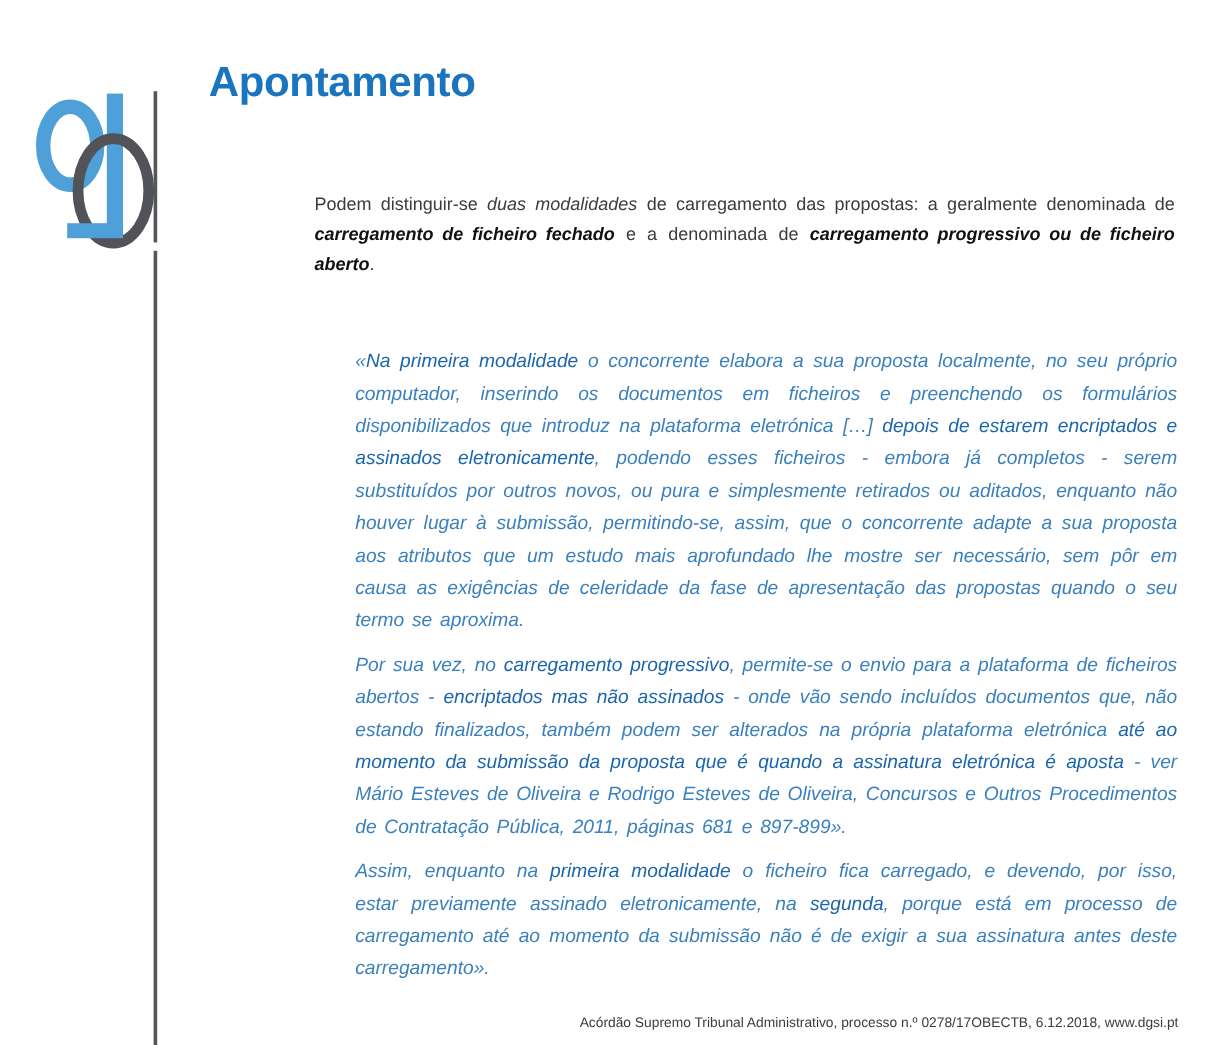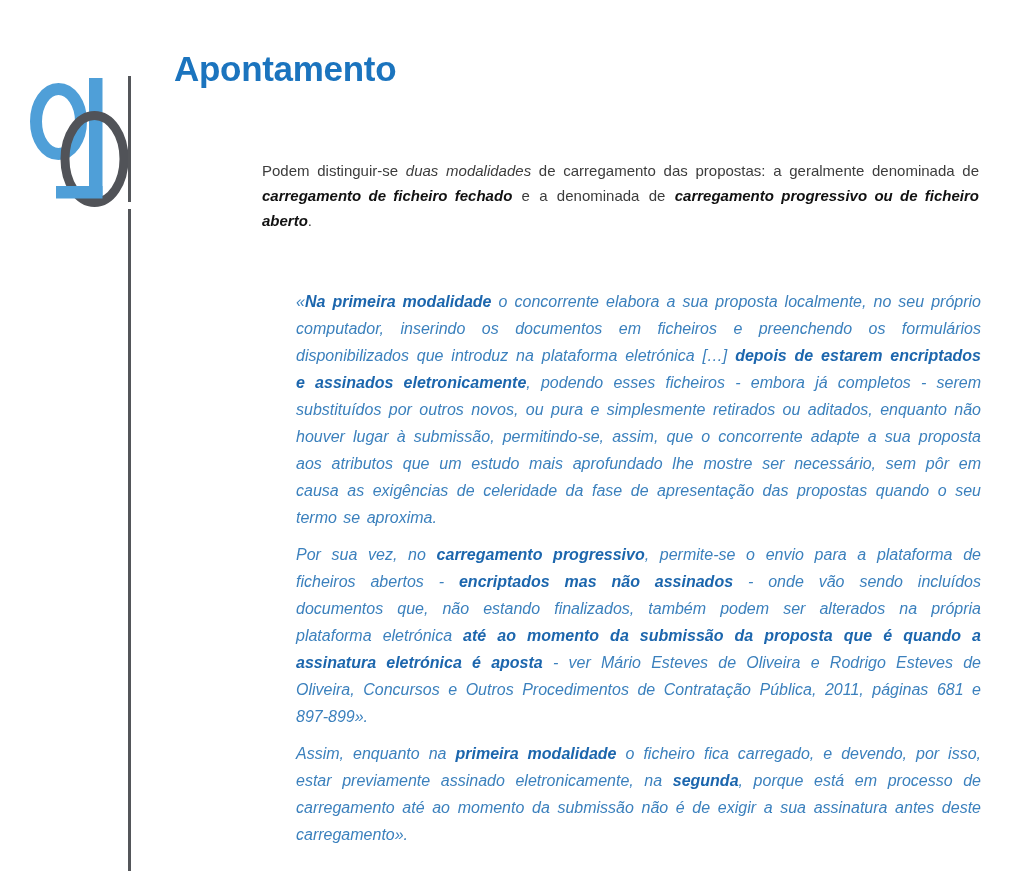--- a/index.html
+++ b/index.html
@@ -55,21 +55,21 @@
     left: 296px; top: 288px;
     width: 685px;
     font-size: 16px;
     line-height: 27px;
     font-style: italic;
     color: var(--quote_text, #3B80BD);
     text-align: justify;
     word-spacing: 2px;
   }
   .quote p { margin: 0 0 10px 0; }
-  .quote .run-bi { font-weight: bold; color: var(--quote_bold, #1C66AD); }
+  .quote .run-bi { font-weight: normal; color: var(--quote_bold, #1C66AD); }
 
   
   .footer {
     position: absolute;
     top: 847px; right: 8px;
     font-size: 11.5px;
     color: var(--body_text, #3E3E3E);
     white-space: nowrap;
   }
 </style>
@@ -91,14 +91,15 @@
   <h1 class="title">Apontamento</h1>
 
   <p class="intro"><span class="run-r">Podem distinguir-se </span><span class="run-i">duas modalidades</span><span class="run-r"> de carregamento das propostas: a geralmente denominada de </span><span class="run-bi">carregamento de ficheiro fechado</span><span class="run-r"> e a denominada de </span><span class="run-bi">carregamento progressivo ou de ficheiro aberto</span><span class="run-r">.</span></p>
 
   <div class="quote">
     <p><span class="run-i">«</span><span class="run-bi">Na primeira modalidade</span><span class="run-i"> o concorrente elabora a sua proposta localmente, no seu próprio computador, inserindo os documentos em ficheiros e preenchendo os formulários disponibilizados que introduz na plataforma eletrónica […] </span><span class="run-bi">depois de estarem encriptados e assinados eletronicamente</span><span class="run-i">, podendo esses ficheiros - embora já completos - serem substituídos por outros novos, ou pura e simplesmente retirados ou aditados, enquanto não houver lugar à submissão, permitindo-se, assim, que o concorrente adapte a sua proposta aos atributos que um estudo mais aprofundado lhe mostre ser necessário, sem pôr em causa as exigências de celeridade da fase de apresentação das propostas quando o seu termo se aproxima.</span></p>
     <p><span class="run-i">Por sua vez, no </span><span class="run-bi">carregamento progressivo</span><span class="run-i">, permite-se o envio para a plataforma de ficheiros abertos - </span><span class="run-bi">encriptados mas não assinados</span><span class="run-i"> - onde vão sendo incluídos documentos que, não estando finalizados, também podem ser alterados na própria plataforma eletrónica </span><span class="run-bi">até ao momento da submissão da proposta que é quando a assinatura eletrónica é aposta</span><span class="run-i"> - ver Mário Esteves de Oliveira e Rodrigo Esteves de Oliveira, Concursos e Outros Procedimentos de Contratação Pública, 2011, páginas 681 e 897-899».</span></p>
     <p><span class="run-i">Assim, enquanto na </span><span class="run-bi">primeira modalidade</span><span class="run-i"> o ficheiro fica carregado, e devendo, por isso, estar previamente assinado eletronicamente, na </span><span class="run-bi">segunda</span><span class="run-i">, porque está em processo de carregamento até ao momento da submissão não é de exigir a sua assinatura antes deste carregamento».</span></p>
   </div>
 
+  <div class="footer">Acórdão Supremo Tribunal Administrativo, processo n.º 0278/17OBECTB, 6.12.2018, www.dgsi.pt</div>
 
 </div>
 
 </body></html>

